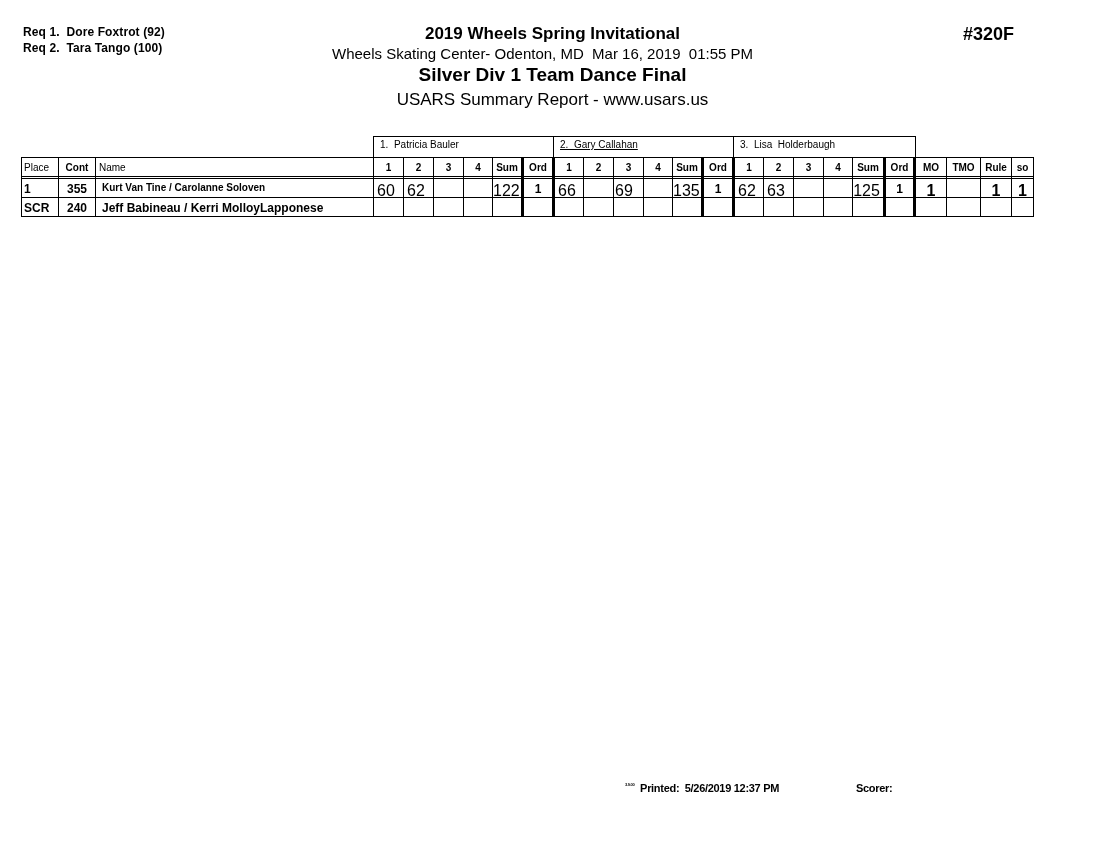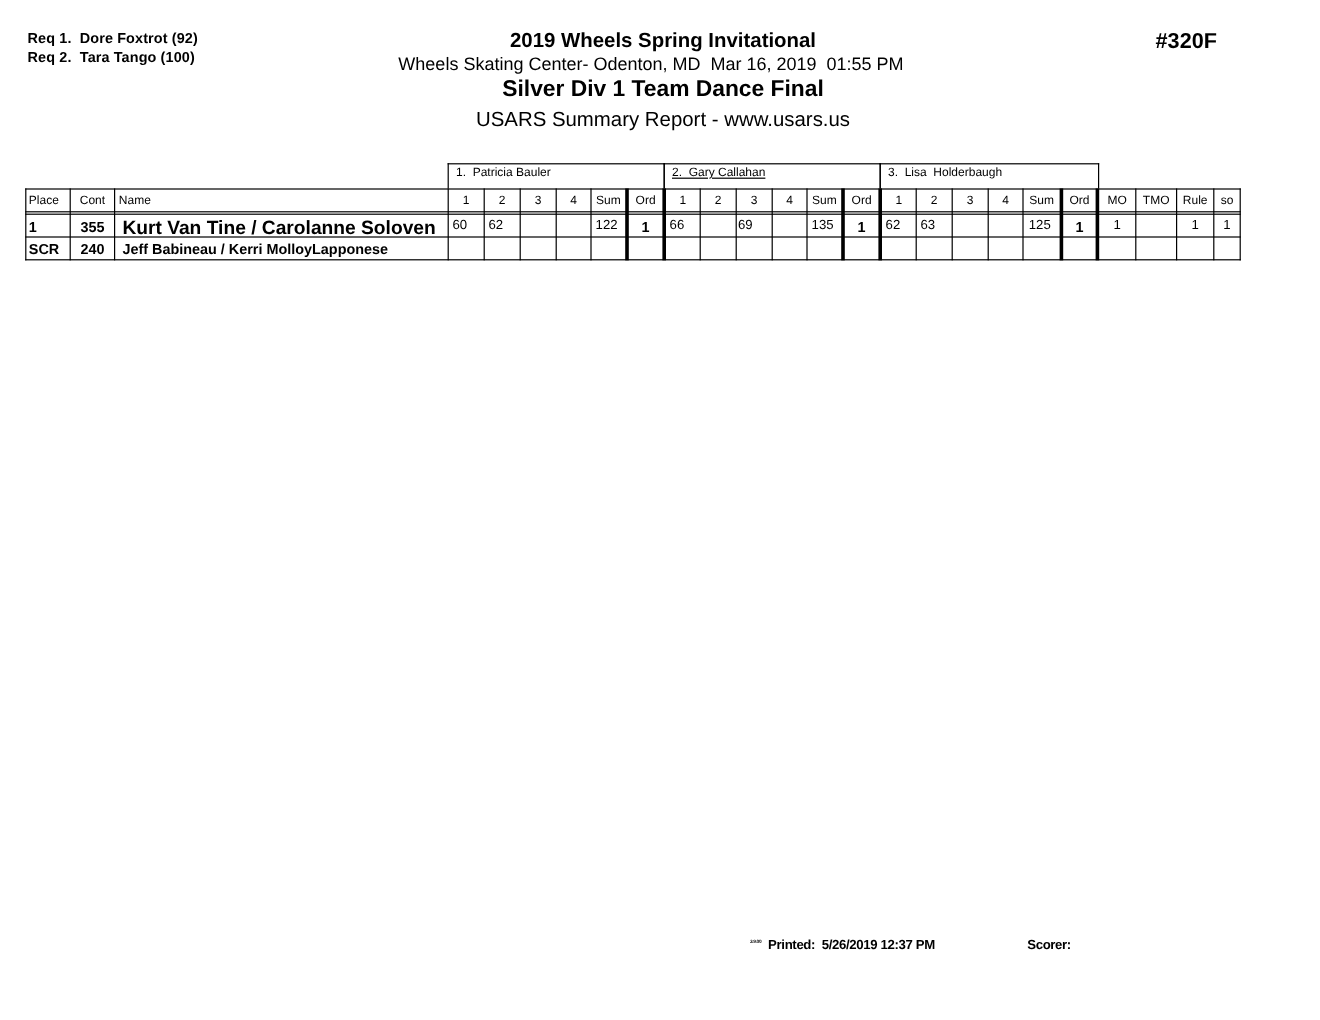--- a/index.html
+++ b/index.html
@@ -13,24 +13,24 @@
   .title4 { top: 90px; font-size: 17px; font-weight: normal; }
   .eventno { left: 963px; top: 24px; font-size: 18px; font-weight: bold; }
 
   
   .cell { position: absolute; box-sizing: border-box; font-size: 11px; white-space: nowrap; overflow: hidden; }
   .judge-head { position: absolute; top: 136px; height: 21px; border: 1px solid #000; border-bottom: none; box-sizing: border-box; font-size: 10px; padding: 2px 0 0 6px; }
   .hline { position: absolute; background: #000; height: 1px; }
   .vline { position: absolute; background: #000; width: 1px; }
   .vthick { position: absolute; background: #000; width: 3px; }
   .hdr { top: 157px; height: 20px; padding-top: 5px; font-size: 10px; }
-  .r1 { top: 180px; height: 17px; padding-top: 2px; font-size: 11px; }
+  .r1 { top: 180px; height: 17px; padding-top: 2px; font-size: 16px; }
   .r2 { top: 198px; height: 19px; padding-top: 3px; font-size: 12px; }
   .bold { font-weight: bold; }
-  .c { text-align: center; }
+  .c { text-align: center; font-weight: bold; }
   .r { text-align: center; padding-right: 3px; }
   .l { text-align: left; padding-left: 3px; }
 
   .footer { top: 782px; font-size: 11px; font-weight: bold; letter-spacing: -0.3px; }
   .ver { font-size: 4px; font-weight: bold; vertical-align: top; position: relative; top: 0px; margin-right: 3px; }
 </style>
 </head>
 <body>
 
 <div class="abs req" style="top:25px;">
@@ -115,21 +115,21 @@
 
   <div class="cell hdr c" style="left:916px; width:30px;">MO</div>
   <div class="cell hdr c" style="left:947px; width:33px;">TMO</div>
   <div class="cell hdr c" style="left:981px; width:30px;">Rule</div>
   <div class="cell hdr c" style="left:1012px; width:21px;">so</div>
 </div>
 
 <div>
   <div class="cell r1 bold" style="left:22px; width:36px; padding-left:2px; font-size:12px;">1</div>
   <div class="cell r1 bold c" style="left:59px; width:36px; font-size:12px;">355</div>
-  <div class="cell r1 bold l" style="left:96px; width:277px; padding-left:6px; font-size:16px;">Kurt Van Tine / Carolanne Soloven</div>
+  <div class="cell r1 bold l" style="left:96px; width:277px; padding-left:6px; font-size:10px;">Kurt Van Tine / Carolanne Soloven</div>
 
   <div class="cell r1 l" style="left:374px; width:29px;">60</div>
   <div class="cell r1 l" style="left:404px; width:29px;">62</div>
   <div class="cell r1 l" style="left:434px; width:29px;"></div>
   <div class="cell r1 l" style="left:464px; width:28px;"></div>
   <div class="cell r1 r" style="left:493px; width:28px;">122</div>
   <div class="cell r1 c bold" style="left:524px; width:28px; font-size:12px;">1</div>
 
   <div class="cell r1 l" style="left:555px; width:28px;">66</div>
   <div class="cell r1 l" style="left:584px; width:29px;margin-left:28px;">69</div>

